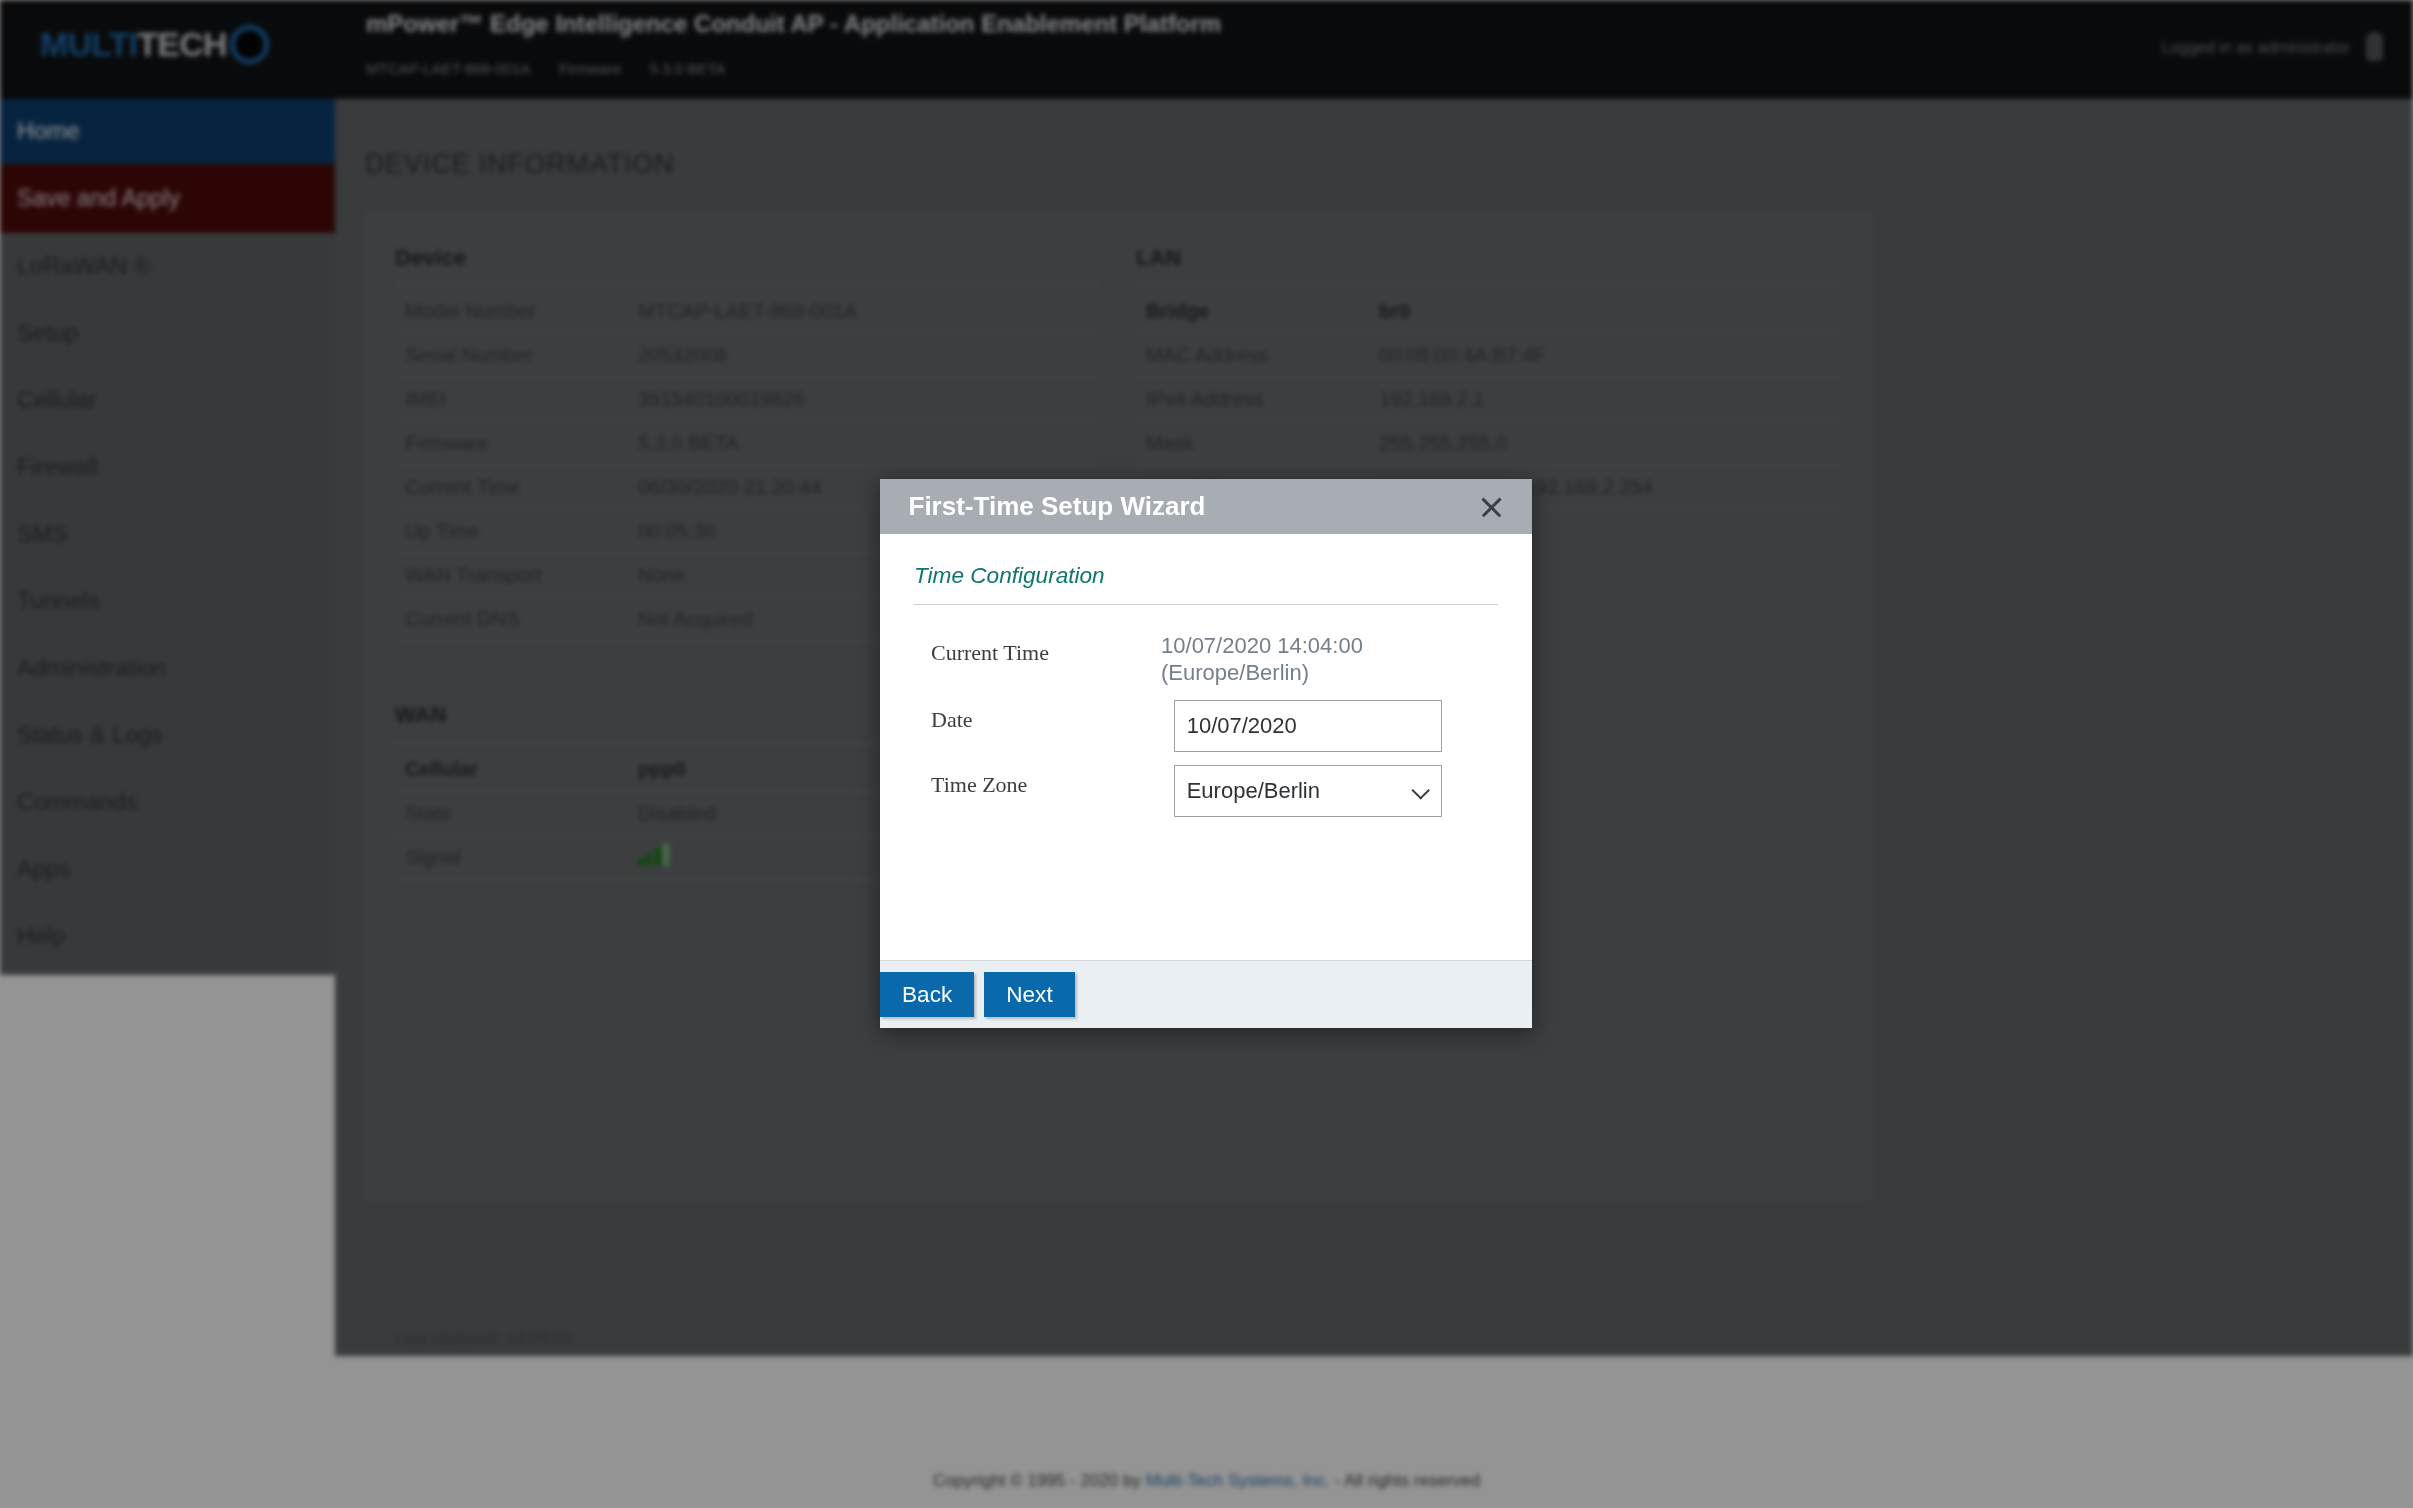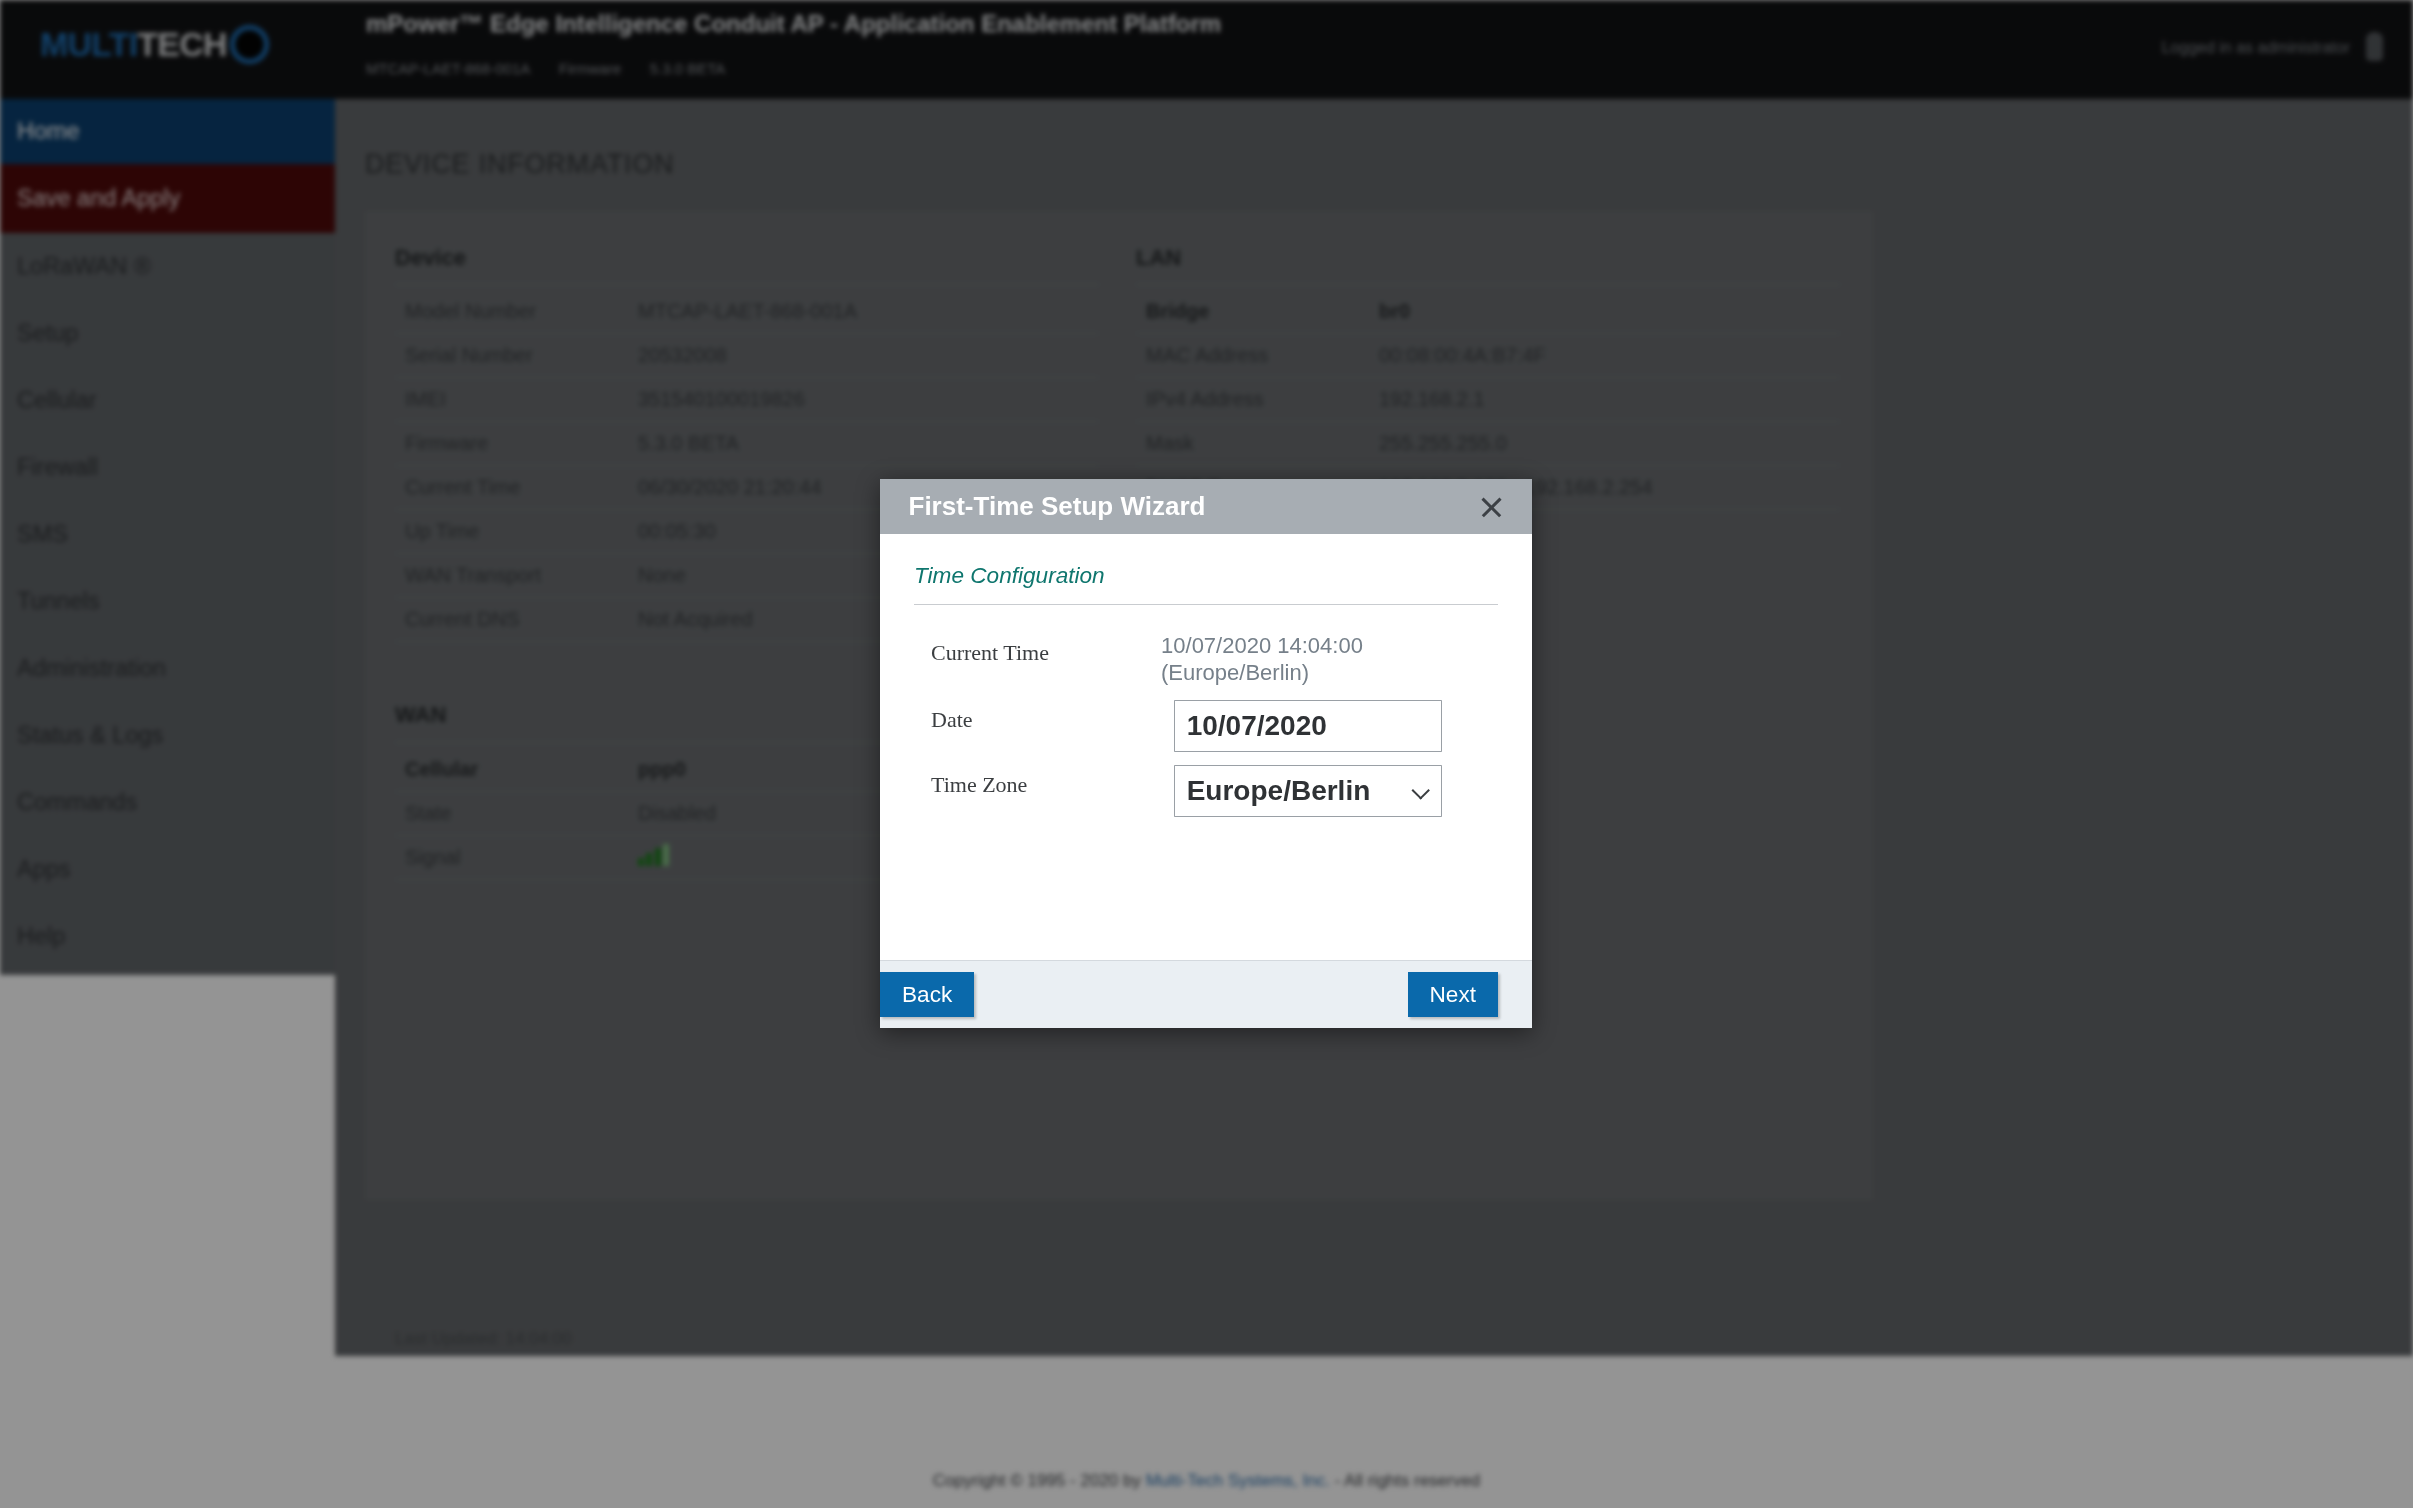--- a/index.html
+++ b/index.html
@@ -162,41 +162,40 @@
     width: 260px; font-size: 22px; color: #3b3e41;
     padding-top: 6.7px; padding-left: 17px; font-family: Liberation Serif, serif;
   }
   .static-val {
     font-size: 22px; color: #76808a; line-height: 1.22;
   }
   .field {
     width: 268px; height: 52px;
     border: 0.8px solid #9aa0a6;
     background: #ffffff;
-    font-size: 28px; color: #2f3235;
+    font-size: 22px; color: #2f3235;
     padding: 0 11.7px;
     font-family: "Liberation Sans", sans-serif;
     border-radius: 0.8px;
-    font-weight: bold;
   }
   .select-wrap { position: relative; width: 268px; }
   .select-wrap .field { width: 268px; }
   .chev {
     position: absolute; right: 15px; top: 19px;
     width: 13.4px; height: 13.4px;
     border-right: 2.5px solid #3a3d40; border-bottom: 2.5px solid #3a3d40;
     transform: rotate(45deg);
     pointer-events: none;
   }
   .modal-footer {
     position: absolute; left: 0; bottom: 0;
     width: 100%; height: 68px;
     background: #eaeff3;
     border-top: 0.8px solid #d4d9de;
-    display: flex; align-items: center; justify-content: space-between;
+    display: flex; align-items: center; justify-content: flex-start;
     padding-right: 34px; gap: 10px;
   }
   .btn {
     background: #0a69ab; color: #ffffff;
     border: none; font-size: 22.6px;
     padding: 9.2px 22px;
     font-family: "Liberation Sans", sans-serif;
     cursor: pointer;
     box-shadow: 1.7px 1.7px 2.5px rgba(0,0,0,0.22);
   }

